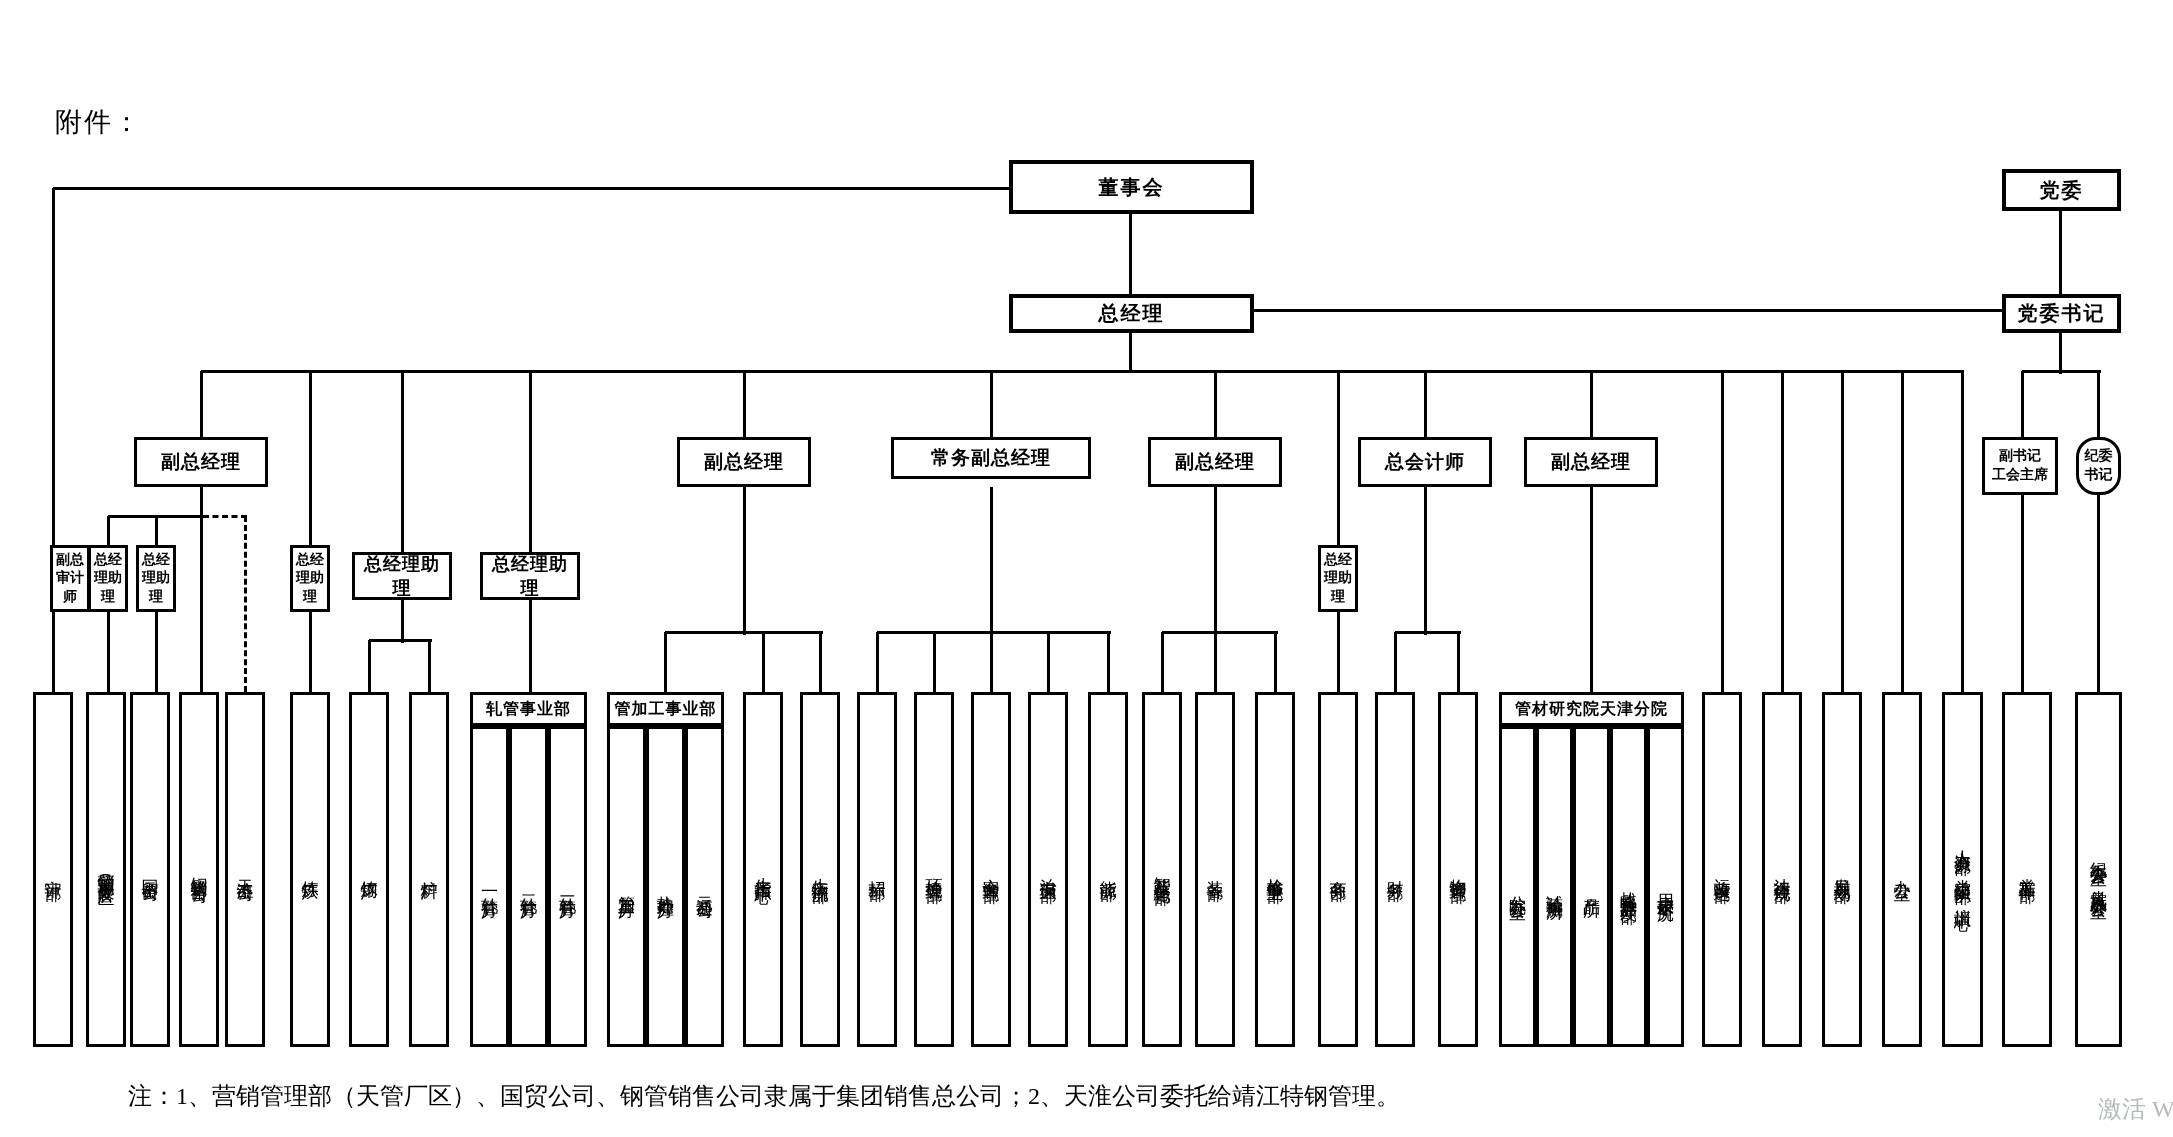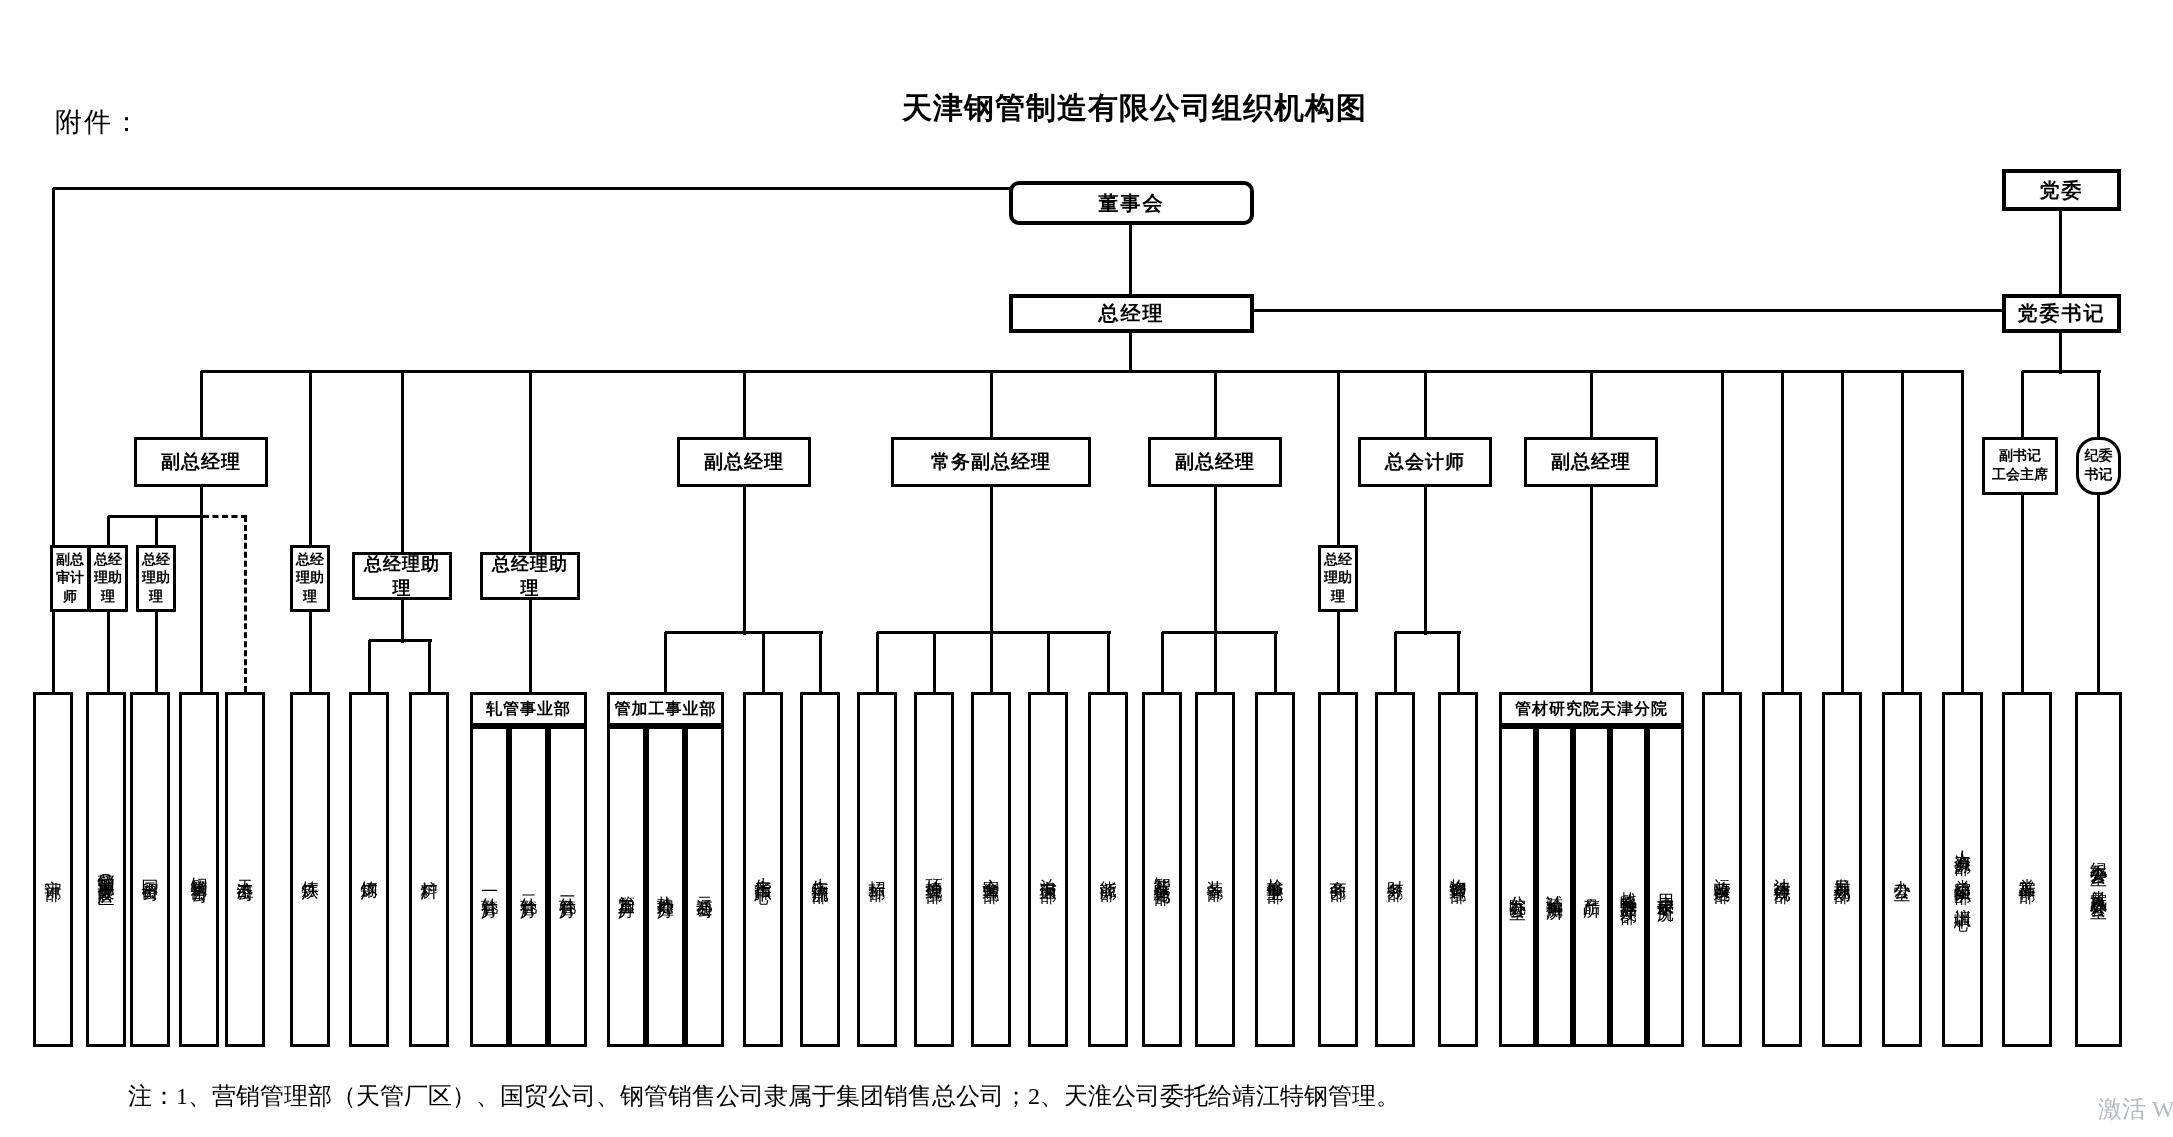--- a/index.html
+++ b/index.html
@@ -33,21 +33,20 @@
   .col span{
     writing-mode:vertical-lr;text-orientation:upright;
     font-size:17px;letter-spacing:2px;line-height:1;
   }
 </style>
 </head>
 <body>
 
 <div id="canvas">
   <div class="attachment">附件：</div>
-  <div class="title">天津钢管制造有限公司组织机构图</div>
   <div class="note">注：1、营销管理部（天管厂区）、国贸公司、钢管销售公司隶属于集团销售总公司；2、天淮公司委托给靖江特钢管理。</div>
   <div class="watermark">激活 W</div>
 <div class="hline" style="left: 53px; top: 186.5px; width: 958px;"></div>
     <div class="hline" style="left: 1254px; top: 308.5px; width: 748px;"></div>
     <div class="hline" style="left: 201px; top: 369.5px; width: 1763px;"></div>
     <div class="hline" style="left: 108px; top: 514.5px; width: 95px;"></div>
     <div class="hline dashed" style="left: 203px; top: 514.5px; width: 44px;"></div>
     <div class="hline" style="left: 665px; top: 630.5px; width: 158px;"></div>
     <div class="hline" style="left: 877px; top: 630.5px; width: 234px;"></div>
     <div class="hline" style="left: 1162px; top: 630.5px; width: 116px;"></div>
@@ -97,27 +96,27 @@
     <div class="vline" style="left: 1589.5px; top: 487px; height: 205px;"></div>
     <div class="vline" style="left: 1720.5px; top: 371px; height: 321px;"></div>
     <div class="vline" style="left: 1780.5px; top: 371px; height: 321px;"></div>
     <div class="vline" style="left: 1840.5px; top: 371px; height: 321px;"></div>
     <div class="vline" style="left: 1900.5px; top: 371px; height: 321px;"></div>
     <div class="vline" style="left: 1960.5px; top: 371px; height: 321px;"></div>
     <div class="vline" style="left: 2020.5px; top: 371px; height: 66px;"></div>
     <div class="vline" style="left: 2096.5px; top: 371px; height: 66px;"></div>
     <div class="vline" style="left: 2020.5px; top: 495px; height: 197px;"></div>
     <div class="vline" style="left: 2096.5px; top: 495px; height: 197px;"></div>
-    <div class="box lvl1" style="left: 1009px; top: 181px; width: 245px; height: 44px; border-radius: 10px;">董事会</div>
+    <div class="box lvl1" style="left: 1009px; top: 160px; width: 245px; height: 54px;">董事会</div>
     <div class="box lvl1" style="left: 2002px; top: 169px; width: 119px; height: 42px;">党委</div>
     <div class="box lvl1" style="left: 1009px; top: 294px; width: 245px; height: 39px;">总经理</div>
     <div class="box lvl1" style="left: 2002px; top: 294px; width: 119px; height: 39px;">党委书记</div>
     <div class="box lvl2" style="left: 134px; top: 437px; width: 134px; height: 50px;">副总经理</div>
     <div class="box lvl2" style="left: 677px; top: 437px; width: 134px; height: 50px;">副总经理</div>
-    <div class="box lvl2" style="left: 891px; top: 437px; width: 200px; height: 50px;">常务副总经理</div>
+    <div class="box lvl2" style="left: 891px; top: 437px; width: 200px; height: 42px;">常务副总经理</div>
     <div class="box lvl2" style="left: 1148px; top: 437px; width: 134px; height: 50px;">副总经理</div>
     <div class="box lvl2" style="left: 1358px; top: 437px; width: 134px; height: 50px;">总会计师</div>
     <div class="box lvl2" style="left: 1524px; top: 437px; width: 134px; height: 50px;">副总经理</div>
     <div class="box twoline" style="left: 1982px; top: 437px; width: 76px; height: 58px;">副书记
 工会主席</div>
     <div class="box twoline" style="left: 2076px; top: 437px; width: 45px; height: 58px; border-radius: 20px;">纪委
 书记</div>
     <div class="box small" style="left: 33px; top: 545px; width: 40px; height: 67px; margin-left: 17px;">副总
 审计
 师</div>

